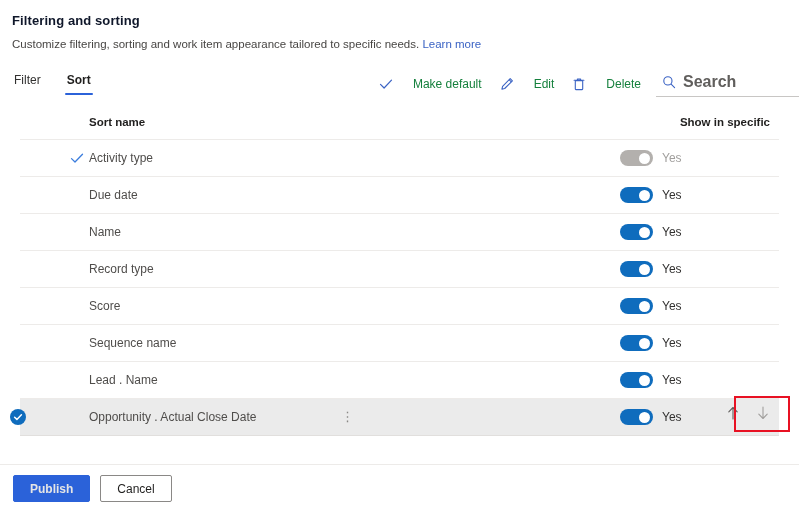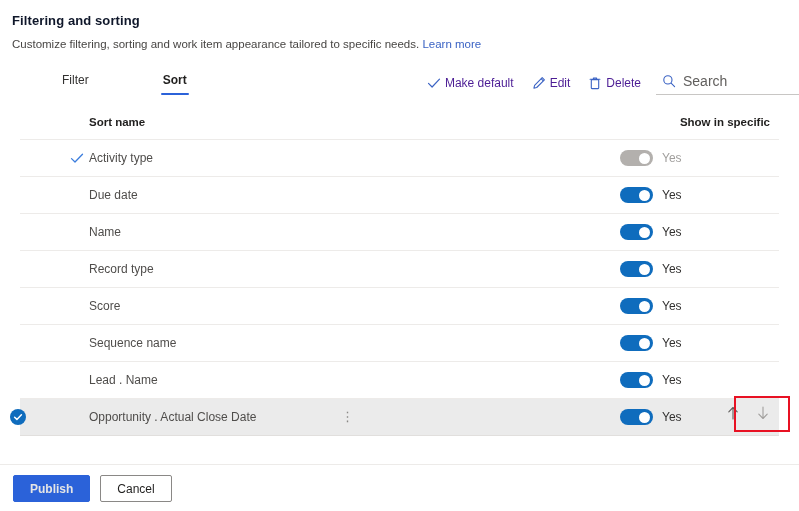--- a/index.html
+++ b/index.html
@@ -54,21 +54,20 @@
     gap: 22px;
     align-items: flex-start;
   }
   .tab {
     font-size: 12px;
     color: #323130;
     padding: 2px 2px 7px 2px;
     cursor: pointer;
     position: relative;
     line-height: 16px;
-    margin-left: 48px;
   }
   .tab.active {
     font-weight: 600;
     color: #201f1e;
   }
   .tab.active::after {
     content: "";
     position: absolute;
     left: 0;
     right: 0;
@@ -82,24 +81,24 @@
     position: absolute;
     right: 0;
     top: 0;
     display: flex;
     align-items: center;
     gap: 0px;
   }
   .cmd-btn {
     display: flex;
     align-items: center;
-    gap: 4px;
+    gap: 20px;
     padding: 4px 9px;
     font-size: 12px;
-    color: #4c1d95;
+    color: #15803d;
     background: transparent;
     border: none;
     cursor: pointer;
     line-height: 16px;
     font-family: inherit;
     white-space: nowrap;
   }
   .cmd-icon {
     display: inline-flex;
     align-items: center;
@@ -115,26 +114,27 @@
     gap: 7px;
     width: 143px;
     border-bottom: 1px solid #c8c6c4;
     padding: 3px 2px 5px 6px;
     margin-left: 6px;
     box-sizing: border-box;
   }
   .search-input {
     border: none;
     outline: none;
-    font-size: 14px;
+    font-size: 16px;
     font-family: inherit;
     color: #000000;
     background: transparent;
     width: 100%;
     padding: 0;
+    font-weight: bold;
   }
   .search-input::placeholder { color: #605e5c; }
 
   
   .table {
     margin-top: 8px;
   }
   .thead {
     position: relative;
     height: 27px;

